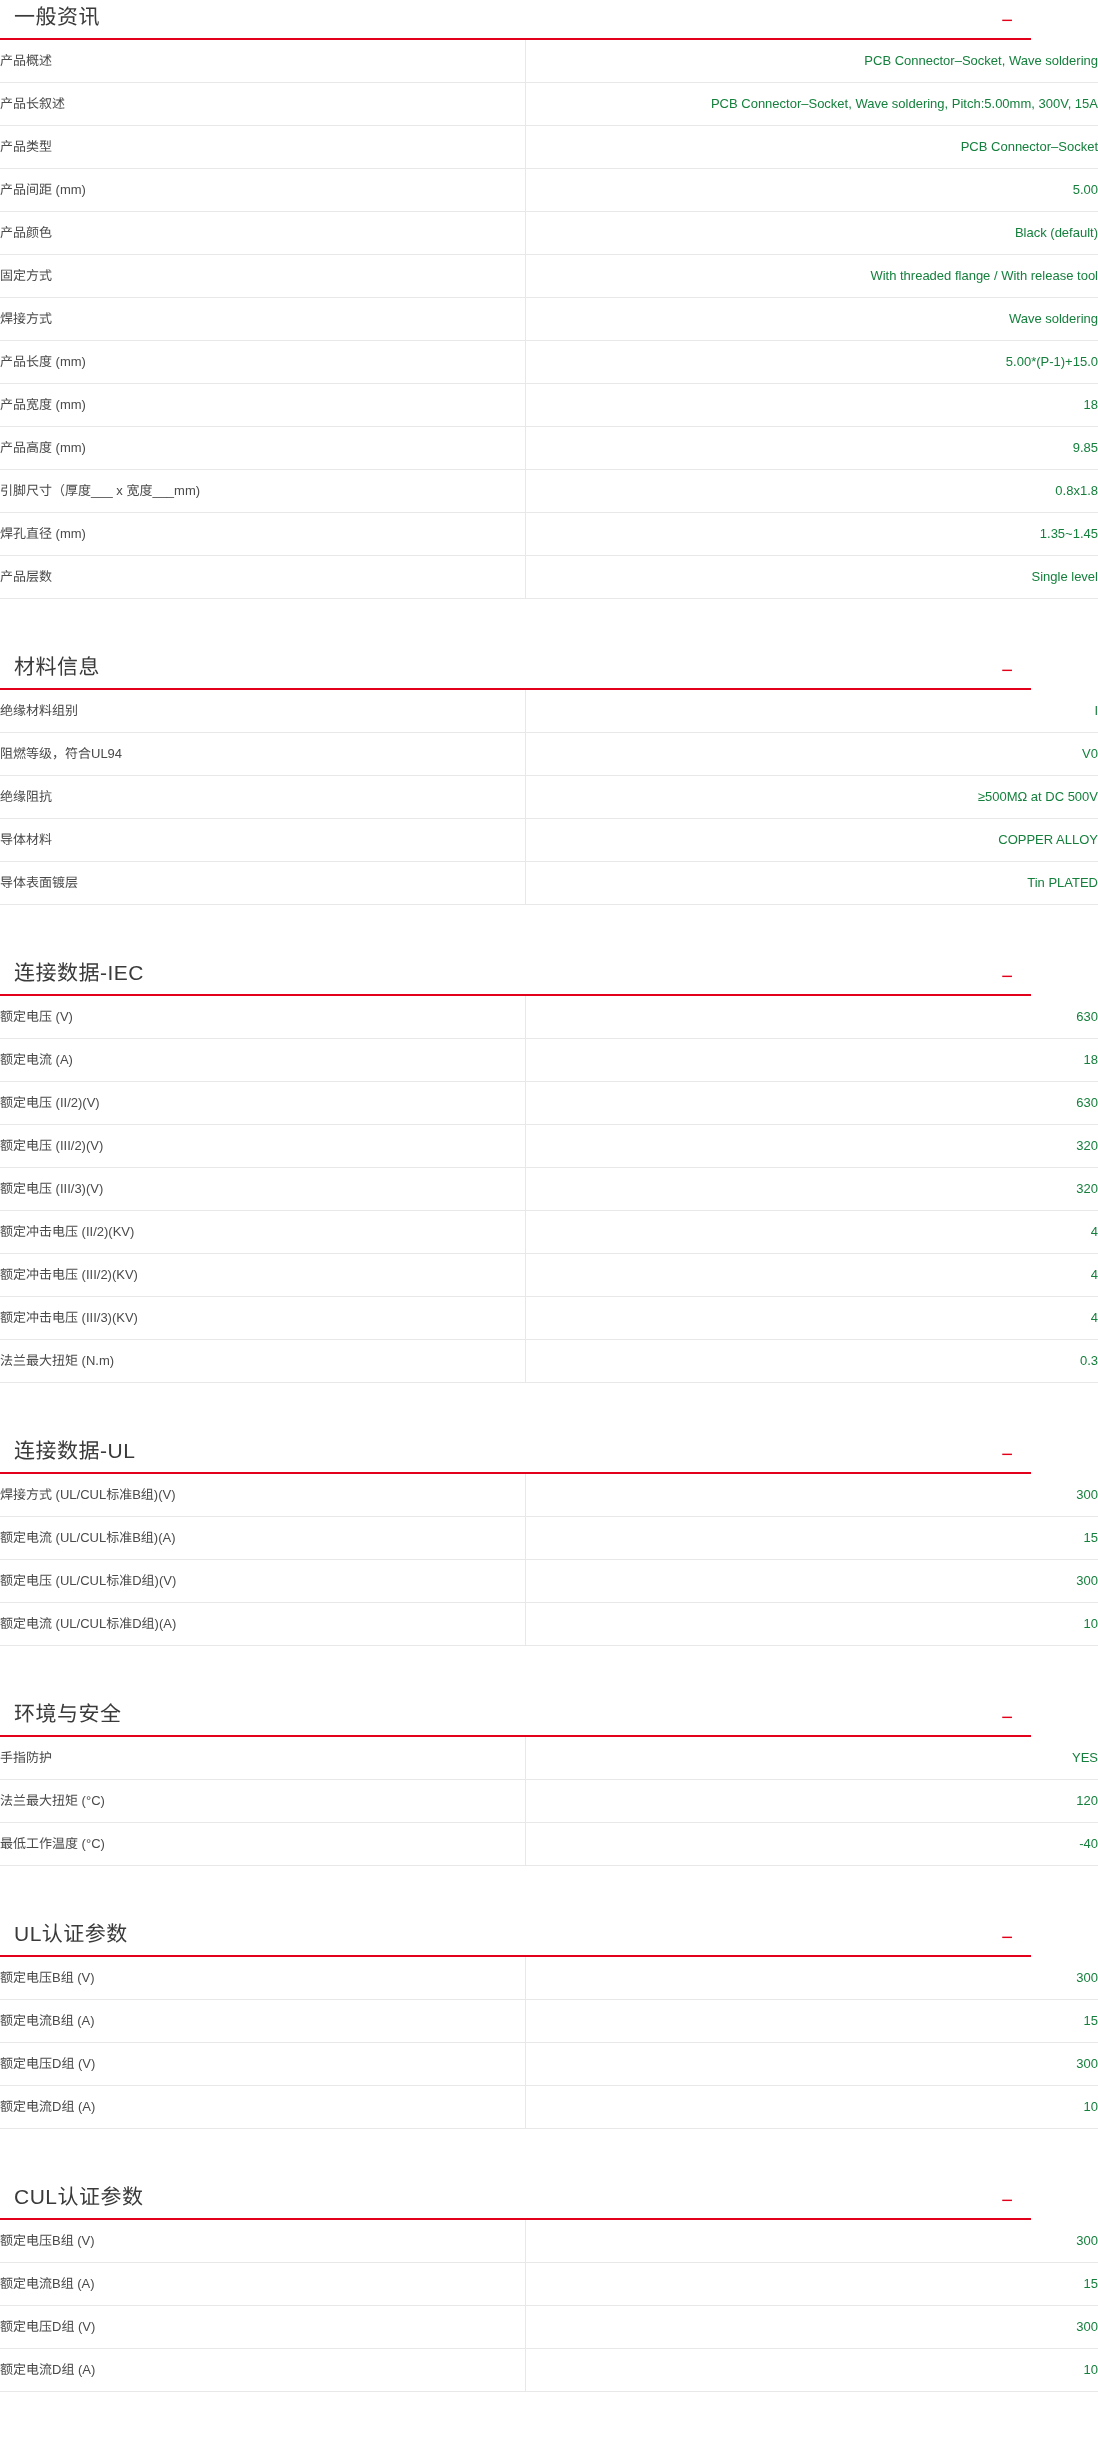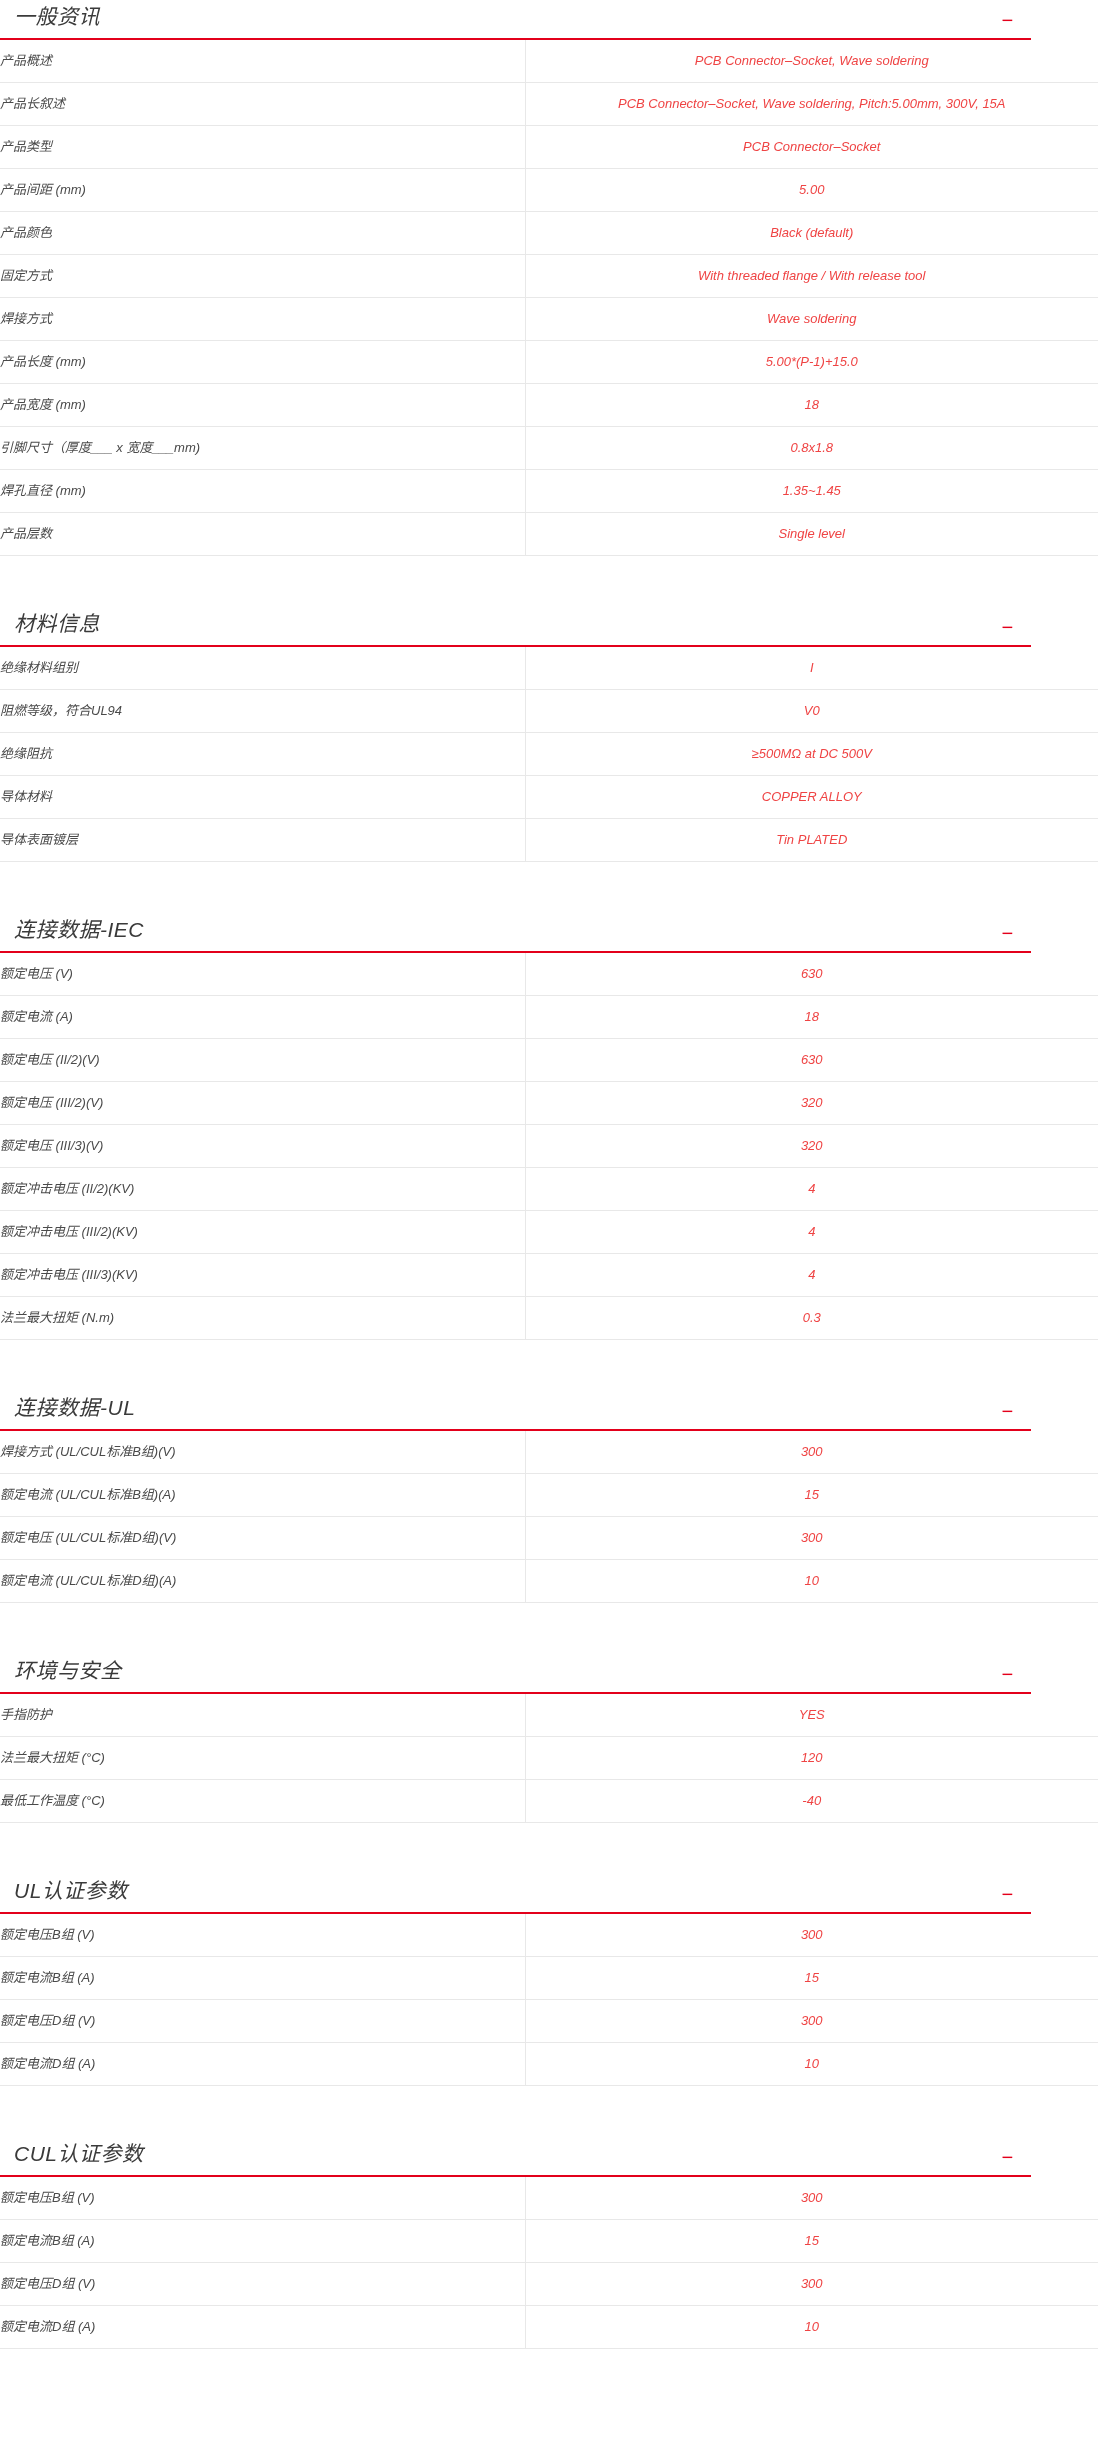--- a/index.html
+++ b/index.html
@@ -15,21 +15,20 @@
     -webkit-font-smoothing: antialiased;
   }
   .page {
     width: 1098px;
     box-sizing: border-box;
     padding: 0 0 30px 0;
   }
   .section {
     width: 1031px;
     box-sizing: border-box;
-    font-style: italic;
   }
   .section + .section {
     margin-top: 55px;
   }
   .section-header {
     position: relative;
     display: flex;
     align-items: flex-end;
     justify-content: space-between;
     box-sizing: border-box;
@@ -65,22 +64,22 @@
     vertical-align: middle;
   }
   td.label {
     width: 525px;
     padding-left: 16px;
     color: #4a4a4a;
     box-sizing: border-box;
     border-right: 1px solid #e8e8e8;
   }
   td.value {
-    color: #ef4444;
-    text-align: center;
+    color: #15803d;
+    text-align: right;
     box-sizing: border-box;
     padding-left: 10px;
     padding-right: 10px;
   }
   .first-section .section-header {
     padding-top: 4px;
   }
 </style>
 </head>
 <body>
@@ -123,20 +122,24 @@
           </tr>
           <tr>
             <td class="label">产品长度 (mm)</td>
             <td class="value">5.00*(P-1)+15.0</td>
           </tr>
           <tr>
             <td class="label">产品宽度 (mm)</td>
             <td class="value">18</td>
           </tr>
           <tr>
+            <td class="label">产品高度 (mm)</td>
+            <td class="value">9.85</td>
+          </tr>
+          <tr>
             <td class="label">引脚尺寸（厚度___ x 宽度___mm)</td>
             <td class="value">0.8x1.8</td>
           </tr>
           <tr>
             <td class="label">焊孔直径 (mm)</td>
             <td class="value">1.35~1.45</td>
           </tr>
           <tr>
             <td class="label">产品层数</td>
             <td class="value">Single level</td>

